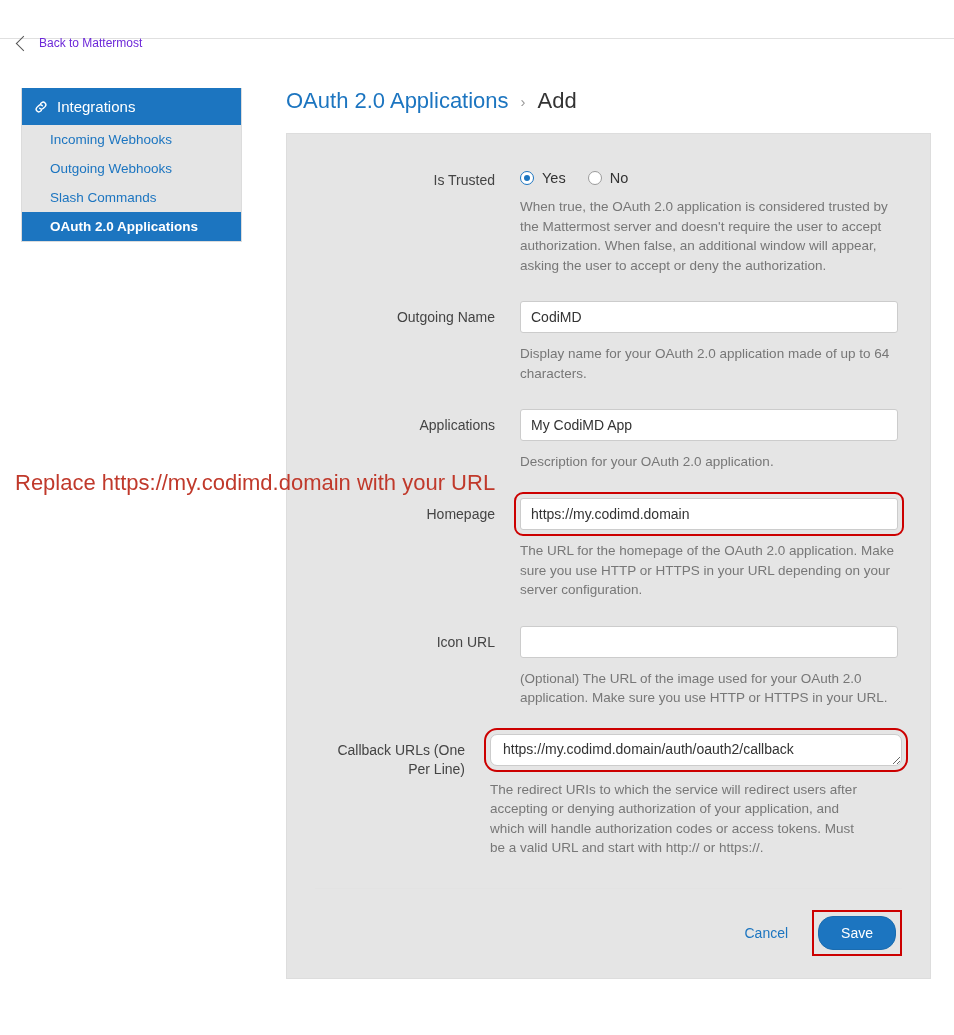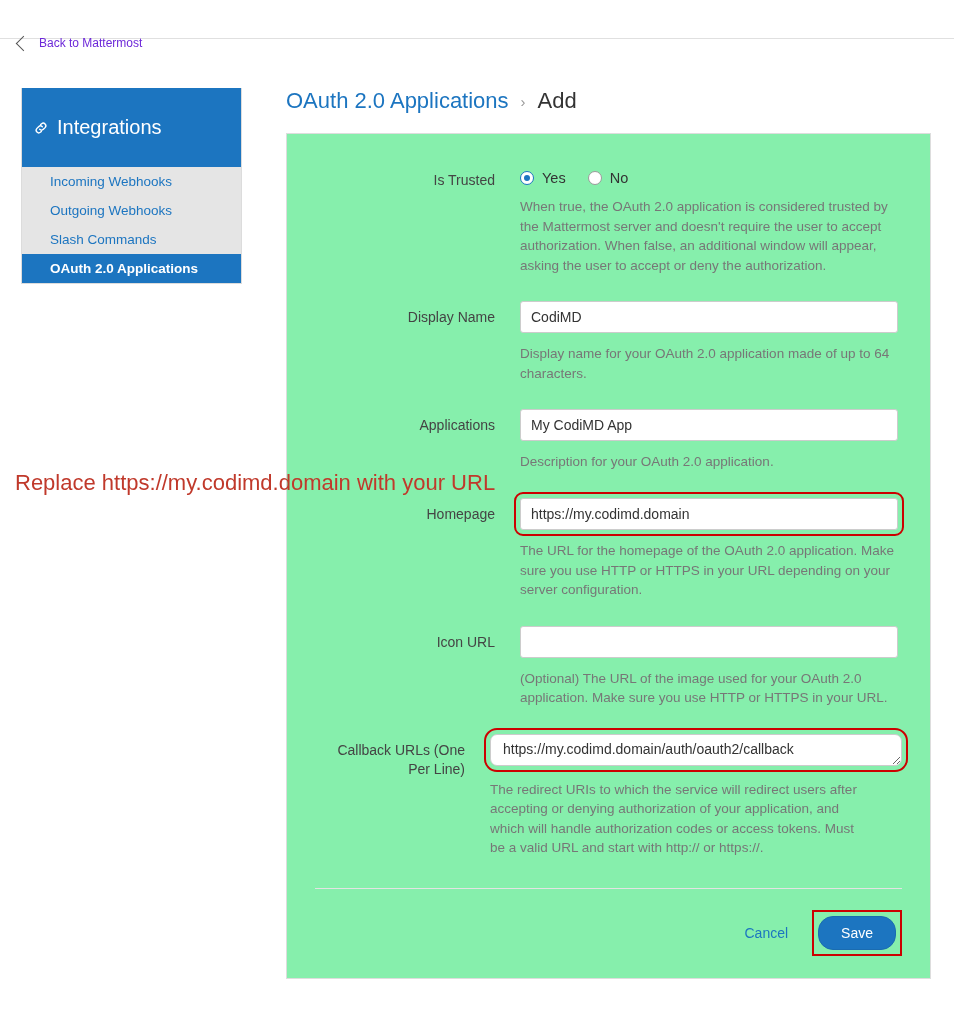--- a/index.html
+++ b/index.html
@@ -59,22 +59,22 @@
     width: 219px;
     margin-left: 21px;
     border: 1px solid #dcdcdc;
     border-top: none;
     box-sizing: content-box;
     height: fit-content;
   }
   .sidebar-header {
     background: #1c75c0;
     color: #ffffff;
-    font-size: 20px;
-    padding: 28px 12px;
+    font-size: 15px;
+    padding: 10px 12px;
     display: flex;
     align-items: center;
     gap: 9px;
   }
   .link-icon {
     display: inline-block;
     width: 14px;
     height: 14px;
     position: relative;
   }
@@ -117,21 +117,21 @@
     margin: 0 12px;
     color: #999999;
     font-size: 15px;
   }
   .breadcrumb .crumb-current {
     color: #333333;
   }
 
   .panel {
     border: 1px solid #dddddd;
-    background: #86efac;
+    background: #e5e5e5;
     padding: 30px 28px 22px 28px;
     box-sizing: border-box;
     width: 645px;
   }
 
   .form-row {
     display: flex;
     margin-bottom: 4px;
   }
   .form-label {
@@ -317,21 +317,21 @@
             <span class="radio checked"></span>
             <span class="radio-label">Yes</span>
             <span class="radio"></span>
             <span class="radio-label">No</span>
           </div>
           <div class="help-text">When true, the OAuth 2.0 application is considered trusted by the Mattermost server and doesn't require the user to accept authorization. When false, an additional window will appear, asking the user to accept or deny the authorization.</div>
         </div>
       </div>
 
       <div class="form-row">
-        <div class="form-label">Display Name</div>
+        <div class="form-label">Outgoing Name</div>
         <div class="form-field">
           <input type="text" value="CodiMD" style="">
           <div class="help-text">Display name for your OAuth 2.0 application made of up to 64 characters.</div>
         </div>
       </div>
 
       <div class="form-row">
         <div class="form-label">Applications</div>
         <div class="form-field">
           <input type="text" value="My CodiMD App" style="">

